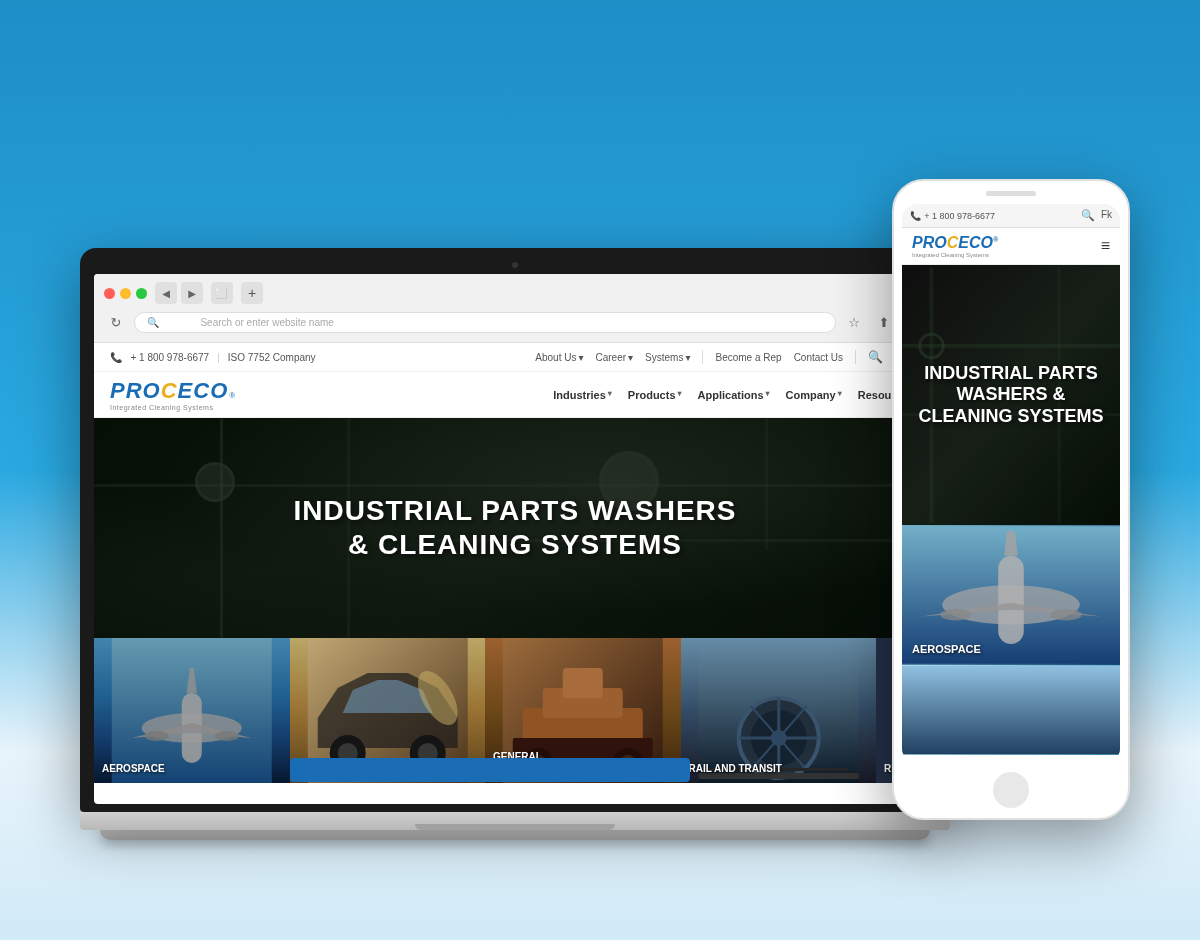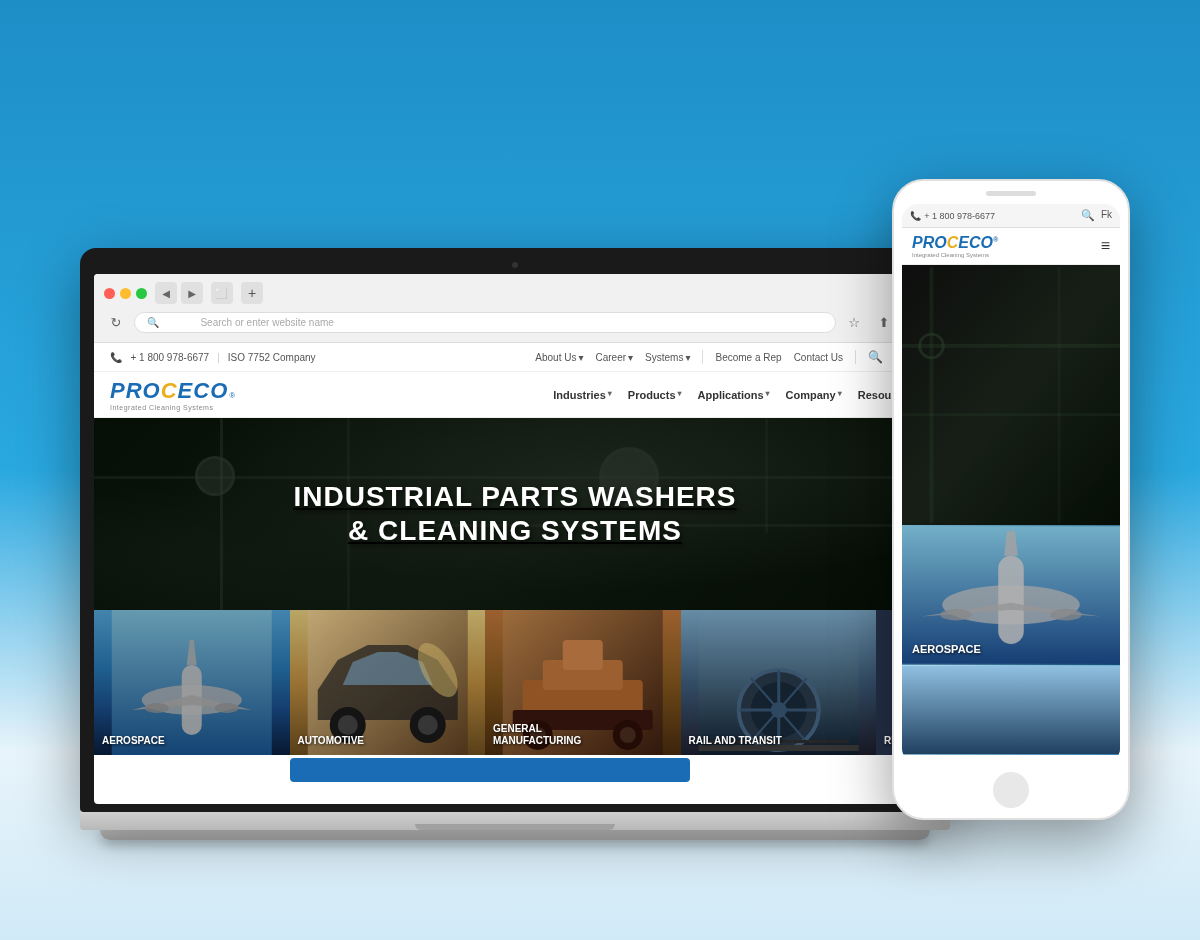--- a/index.html
+++ b/index.html
@@ -270,24 +270,23 @@
     }
 
     .nav-item .chevron {
       font-size: 8px;
       color: #666;
     }
 
     
     .hero-section {
       position: relative;
-      height: 192px;
+      height: 220px;
       overflow: hidden;
       background: #1a1a1a;
-      text-decoration: underline;
     }
 
     .hero-overlay {
       position: absolute;
       inset: 0;
       background: rgba(0,0,0,0.5);
     }
 
     .hero-content {
       position: relative;
@@ -858,20 +857,25 @@
             </defs>
             <rect width="222" height="260" fill="url(#mobileHeroGrad)"></rect>
 
             <line x1="30" y1="0" x2="30" y2="260" stroke="rgba(80,120,80,0.3)" stroke-width="4"></line>
             <line x1="0" y1="80" x2="222" y2="80" stroke="rgba(80,120,80,0.35)" stroke-width="4"></line>
             <line x1="0" y1="150" x2="222" y2="150" stroke="rgba(80,120,80,0.25)" stroke-width="3"></line>
             <circle cx="30" cy="80" r="12" fill="none" stroke="rgba(80,120,80,0.5)" stroke-width="3"></circle>
             <line x1="160" y1="0" x2="160" y2="260" stroke="rgba(80,120,80,0.2)" stroke-width="3"></line>
           </svg>
           <div class="mobile-hero-overlay"></div>
+          <div class="mobile-hero-title">
+            <span>INDUSTRIAL PARTS</span><br>
+            <span>WASHERS &amp;</span><br>
+            <span>CLEANING SYSTEMS</span>
+          </div>
         </div>
 
         <div class="mobile-industry-card">
           <svg viewBox="0 0 222 140" width="100%" height="100%" xmlns="http://www.w3.org/2000/svg" style="position:absolute;inset:0;">
             <defs>
               <linearGradient id="mobileAeroGrad" x1="0" y1="0" x2="0" y2="1">
                 <stop offset="0%" stop-color="#87ceeb"></stop>
                 <stop offset="100%" stop-color="#1a4a8a"></stop>
               </linearGradient>
             </defs>

